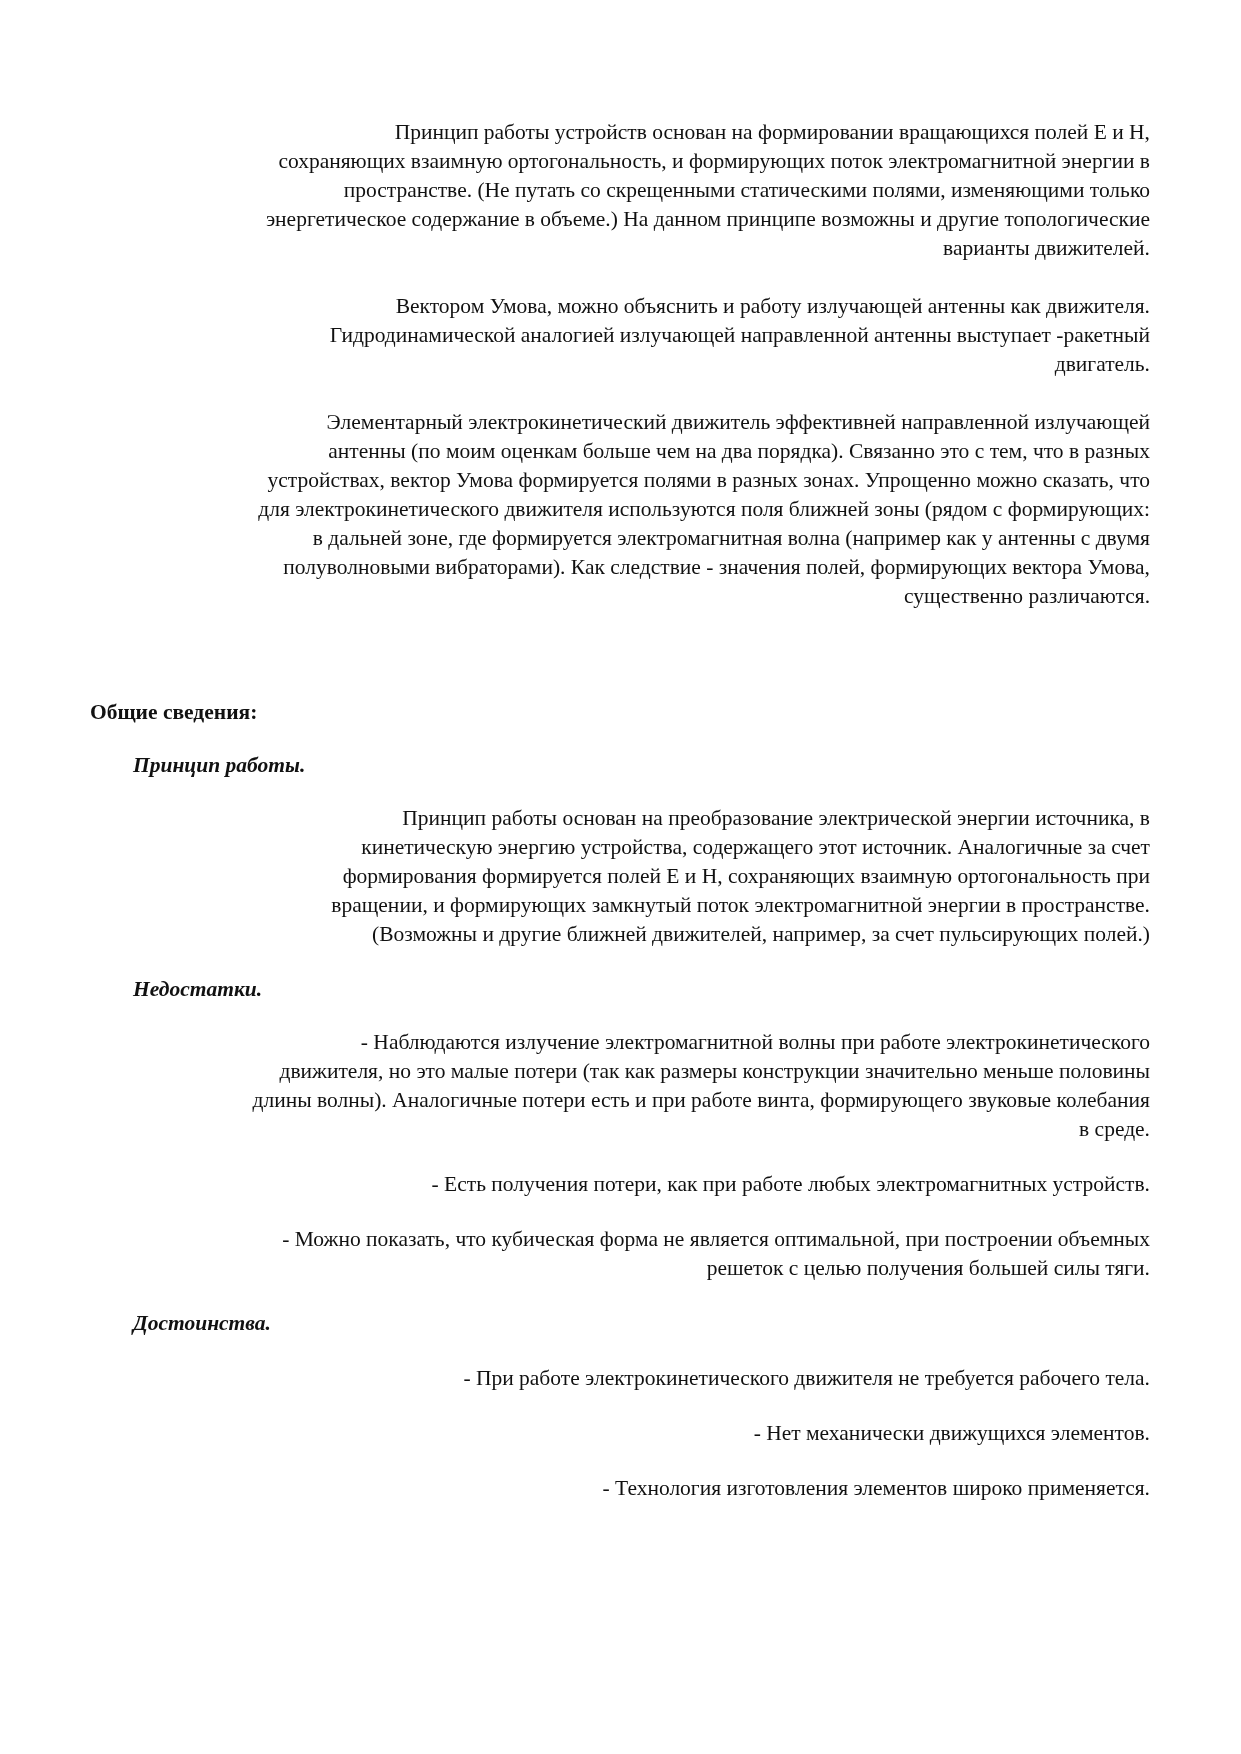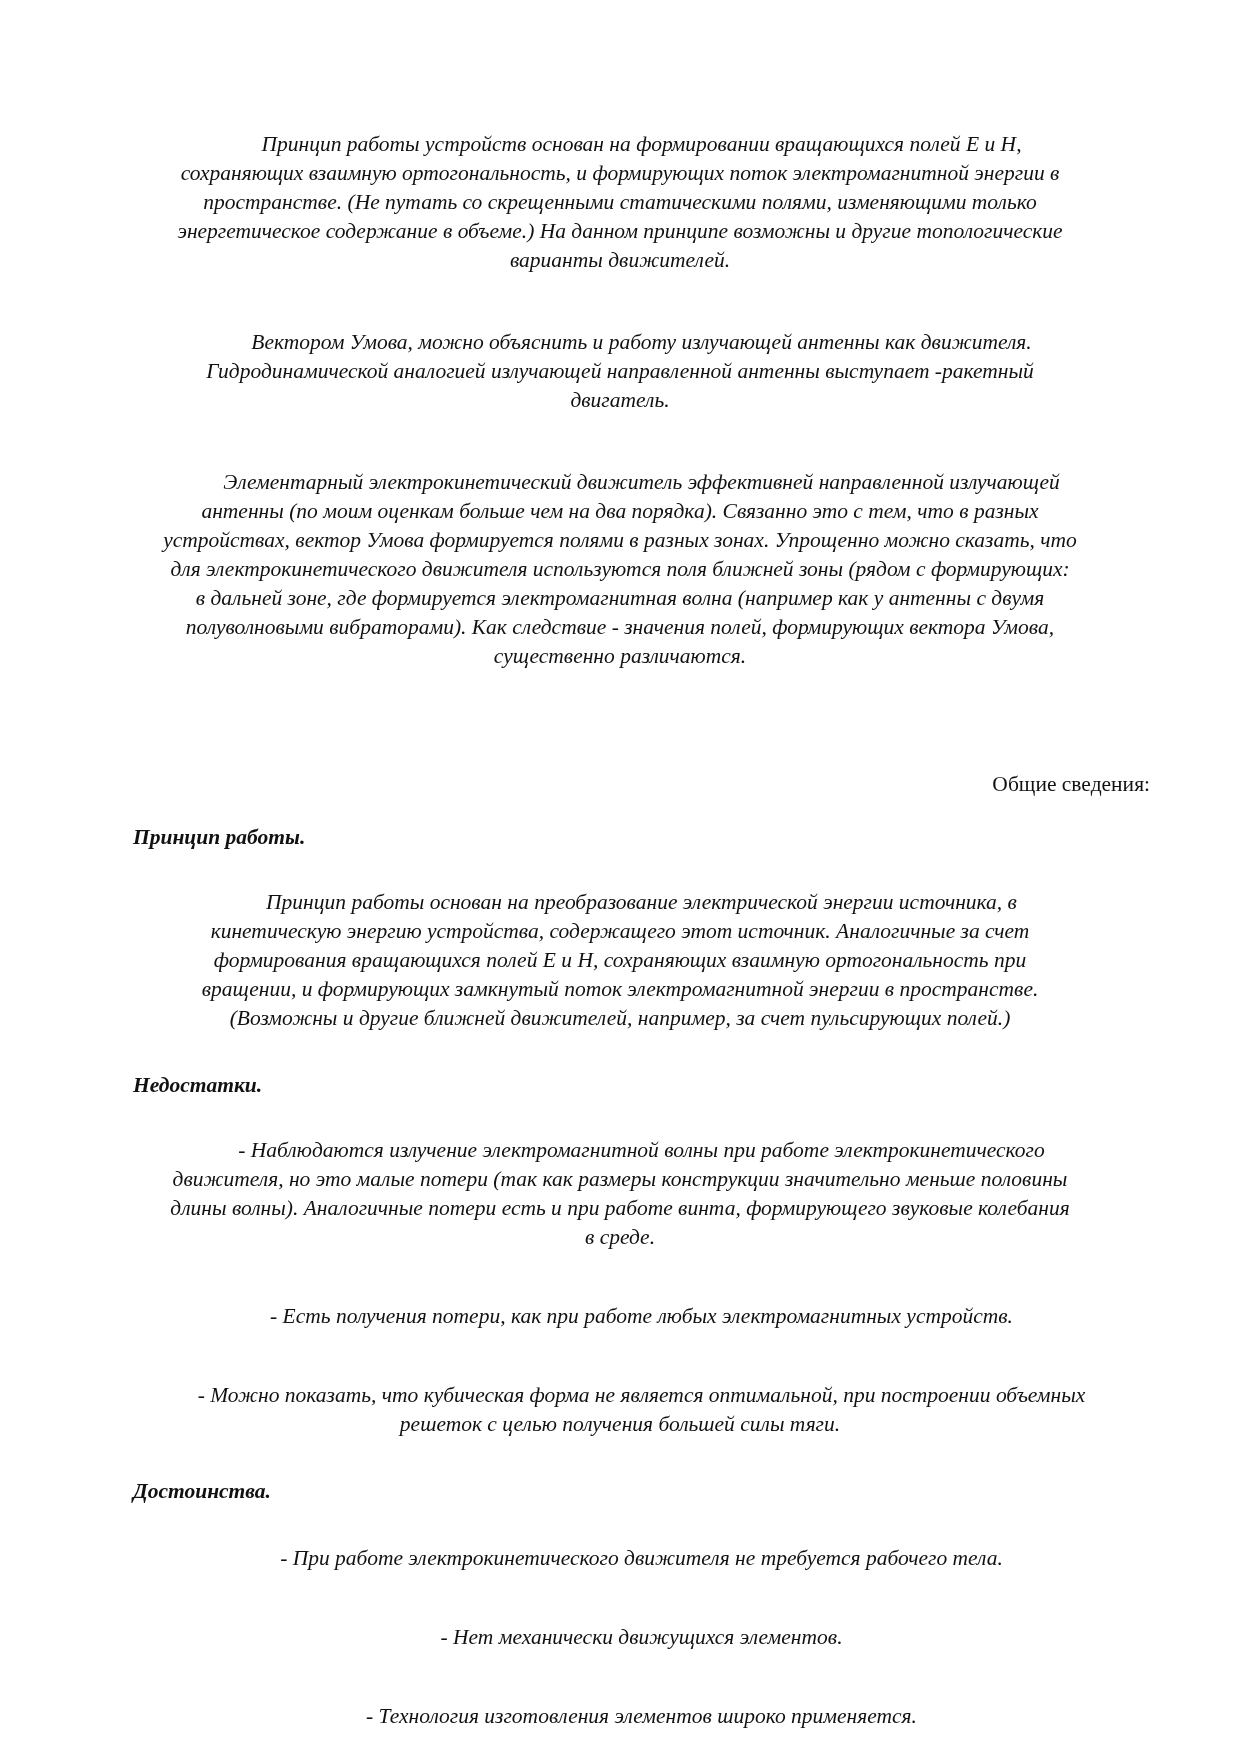--- a/index.html
+++ b/index.html
@@ -2,24 +2,24 @@
 <html><head>
   <meta charset="utf-8">
   <style>
     html, body { margin: 0; padding: 0; background: #ffffff; }
     body { width: 1241px; height: 1754px; position: relative; overflow: hidden; }
     .page {
       position: absolute; left: 90px; top: 118px; width: 1060px;
       font-family: "Liberation Serif", "DejaVu Serif", serif;
       font-size: 21.5px; line-height: 29px; color: #111;
     }
-    .para { margin: 12px; text-align: center; font-style: italic; }
+    .para { margin: 0; text-align: right; }
     .line { display: block; white-space: nowrap; }
     .indent { padding-left: 43px; }
-    .heading-center { text-align: right; font-weight: normal; }
+    .heading-center { text-align: left; font-weight: bold; }
     .heading { font-weight: bold; padding-left: 43px; font-style: italic; }
     .gap1 { height: 29px; }
   </style>
 </head>
 <body>
 
 <div class="page">
 
   <p class="para">
     <span class="line indent">Принцип работы устройств основан на формировании вращающихся  полей E и H,</span>
@@ -51,21 +51,21 @@
 
   <div class="heading-center">Общие сведения:</div>
   <div style="height:24px"></div>
 
   <div class="heading">Принцип работы.</div>
   <div style="height:24px"></div>
 
   <p class="para">
     <span class="line indent">Принцип работы основан на преобразование электрической энергии источника, в</span>
     <span class="line">кинетическую энергию устройства, содержащего этот источник. Аналогичные за счет</span>
-    <span class="line">формирования вращающихся полей E и H, сохраняющих взаимную ортогональность при</span>
+    <span class="line">формирования формируется полей E и H, сохраняющих взаимную ортогональность при</span>
     <span class="line">вращении, и формирующих замкнутый  поток электромагнитной энергии в пространстве.</span>
     <span class="line">(Возможны и другие ближней движителей, например, за счет пульсирующих полей.)</span>
   </p>
   <div style="height:26px"></div>
 
   <div class="heading">Недостатки.</div>
   <div style="height:24px"></div>
 
   <p class="para">
     <span class="line indent">- Наблюдаются излучение электромагнитной волны при работе электрокинетического</span>

